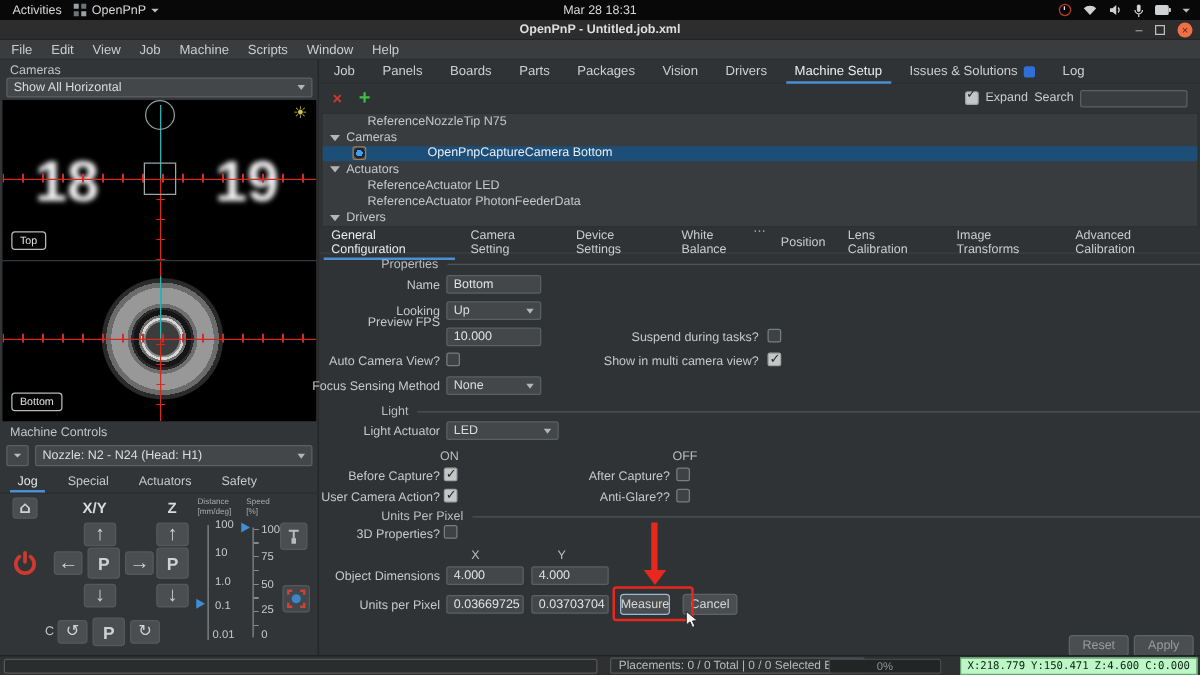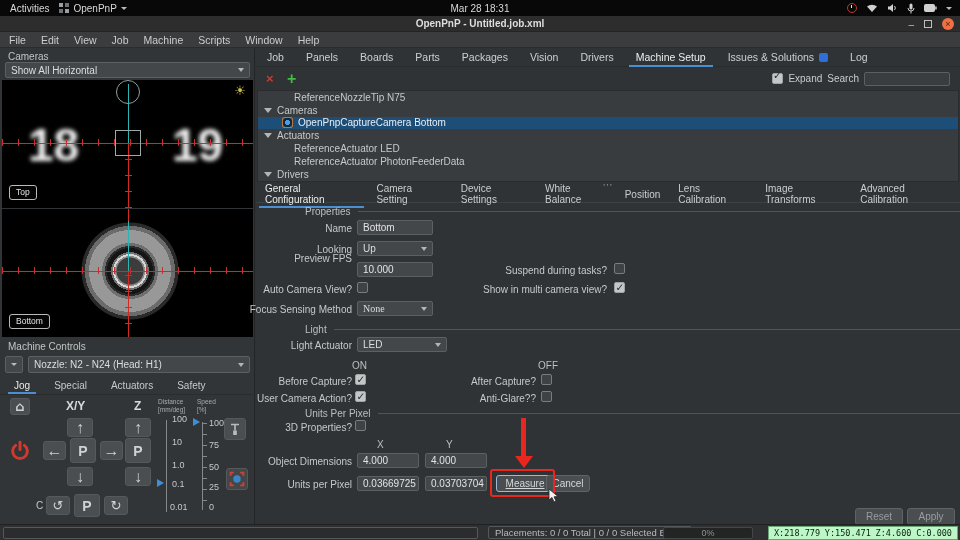--- a/index.html
+++ b/index.html
@@ -107,21 +107,21 @@
   .tb-x { position:absolute; left:10px; color:#cc3a30; font-weight:bold; font-size:13px; }
   .tb-plus { position:absolute; left:31px; color:#3fbf3f; font-weight:bold; font-size:16px; }
   .search-cluster { position:absolute; right:10px; display:flex; align-items:center; gap:5px; font-size:10px; }
   .search-input { width:86px; height:14px; background:#3a3d3f; border:1px solid #5b6062; border-radius:2px;
                   color:#ddd; font-size:10px; padding:0 3px; outline:none; }
 
   
   .tree { position:absolute; left:1px; top:42px; width:702px; height:92px; background:#393c3e; border:1px solid #2a2c2d;
           font-size:10px; color:#c6c8c9; overflow:hidden; }
   .trow { height:12.8px; display:flex; align-items:center; position:relative; white-space:nowrap; }
-  .trow.sel { background:#1c4e78; color:#e8eef4; }
+  .trow.sel { background:#1c4e78; color:#e8eef4;gap:44px; }
   .expander { width:0; height:0; border-left:4px solid transparent; border-right:4px solid transparent;
               border-top:5px solid #b3b6b7; display:inline-block; margin:0 5px 0 6px; }
   .tind1 { padding-left:36px; } 
   .camicon { width:11px; height:11px; margin:0 5px 0 0; border-radius:2px;
      background:radial-gradient(circle at 50% 50%, #4d9be0 0 2.6px, #12293d 2.6px 4.6px, transparent 4.6px),
                 linear-gradient(#355,#355); border:1px solid #b5763f; }
   .splitter-dots { position:absolute; left:0; right:0; top:131px; text-align:center; color:#9b9d9e; font-size:10px; letter-spacing:1px; }
 
   
   .subtabs { position:absolute; left:0; top:138px; width:704px; height:17px; display:flex; align-items:center;
@@ -436,21 +436,21 @@
       </div>
     <div class="flabel" style="left:-44px; top:205px;padding-left:44px;">Preview FPS</div>
     <div class="tf" style="left:101px; top:214px; width:76px;">10.000</div>
     <div class="flabel" style="left:211px; top:217px;">Suspend during tasks?</div>
     <div class="cb" style="left:358px; top:215px;"></div>
     <div class="flabel" style="left:-44px; top:236px;">Auto Camera View?</div>
     <div class="cb" style="left:101px; top:234px;"></div>
     <div class="flabel" style="left:206px; top:236px; width:145px;">Show in multi camera view?</div>
     <div class="cb checked" style="left:358px; top:234px;"></div>
     <div class="flabel" style="left:-44px; top:256px;">Focus Sensing Method</div>
-    <div class="combo" style="position:absolute; left:101px; top:253px; width:76px; height:15px;font-family:Liberation Serif, serif;">
+    <div class="combo" style="position:absolute; left:101px; top:253px; width:76px; height:15px;">
         <span>None</span>
         <span class="arr"></span>
       </div>
 
     <div class="group-label" style="top:276px;">
         <span>Light</span>
       </div>
     <div class="flabel" style="left:-44px; top:292px;">Light Actuator</div>
     <div class="combo" style="position:absolute; left:101px; top:289px; width:90px; height:15px;">
         <span>LED</span>
@@ -473,21 +473,21 @@
     <div class="flabel" style="left:-44px; top:374px;">3D Properties?</div>
     <div class="cb" style="left:99px; top:372px;"></div>
     <div class="colhead" style="left:121px; top:391px;">X</div>
     <div class="colhead" style="left:190px; top:391px;">Y</div>
     <div class="flabel" style="left:-44px; top:408px;">Object Dimensions</div>
     <div class="tf" style="left:101px; top:405px; width:62px;">4.000</div>
     <div class="tf" style="left:169px; top:405px; width:62px;">4.000</div>
     <div class="flabel" style="left:-44px; top:431px;">Units per Pixel</div>
     <div class="tf" style="left:101px; top:428px; width:62px;">0.03669725</div>
     <div class="tf" style="left:169px; top:428px; width:62px;">0.03703704</div>
-    <div class="pbtn focused" style="left:240px; top:427px; width:58px;text-decoration:underline;">Measure</div>
+    <div class="pbtn focused" style="left:240px; top:427px; width:40px;">Measure</div>
     <div class="pbtn" style="left:290px; top:427px; width:44px;">Cancel</div>
 
     <div class="anno-arrow-shaft" style="left:265px; top:370px; height:38px;"></div>
     <div class="anno-arrow-head" style="left:258.5px; top:408px;"></div>
     <div class="anno-rect" style="left:234px; top:421px; width:65px; height:28px;"></div>
 
     <svg class="cursor" style="left:292px; top:440px;" viewBox="0 0 12 16">
       <path d="M1 1 L1 12 L4 9.5 L6 14 L8 13 L6 8.8 L10 8.5 Z" fill="#f2f2f2" stroke="#222" stroke-width="0.8"></path>
     </svg>
 

